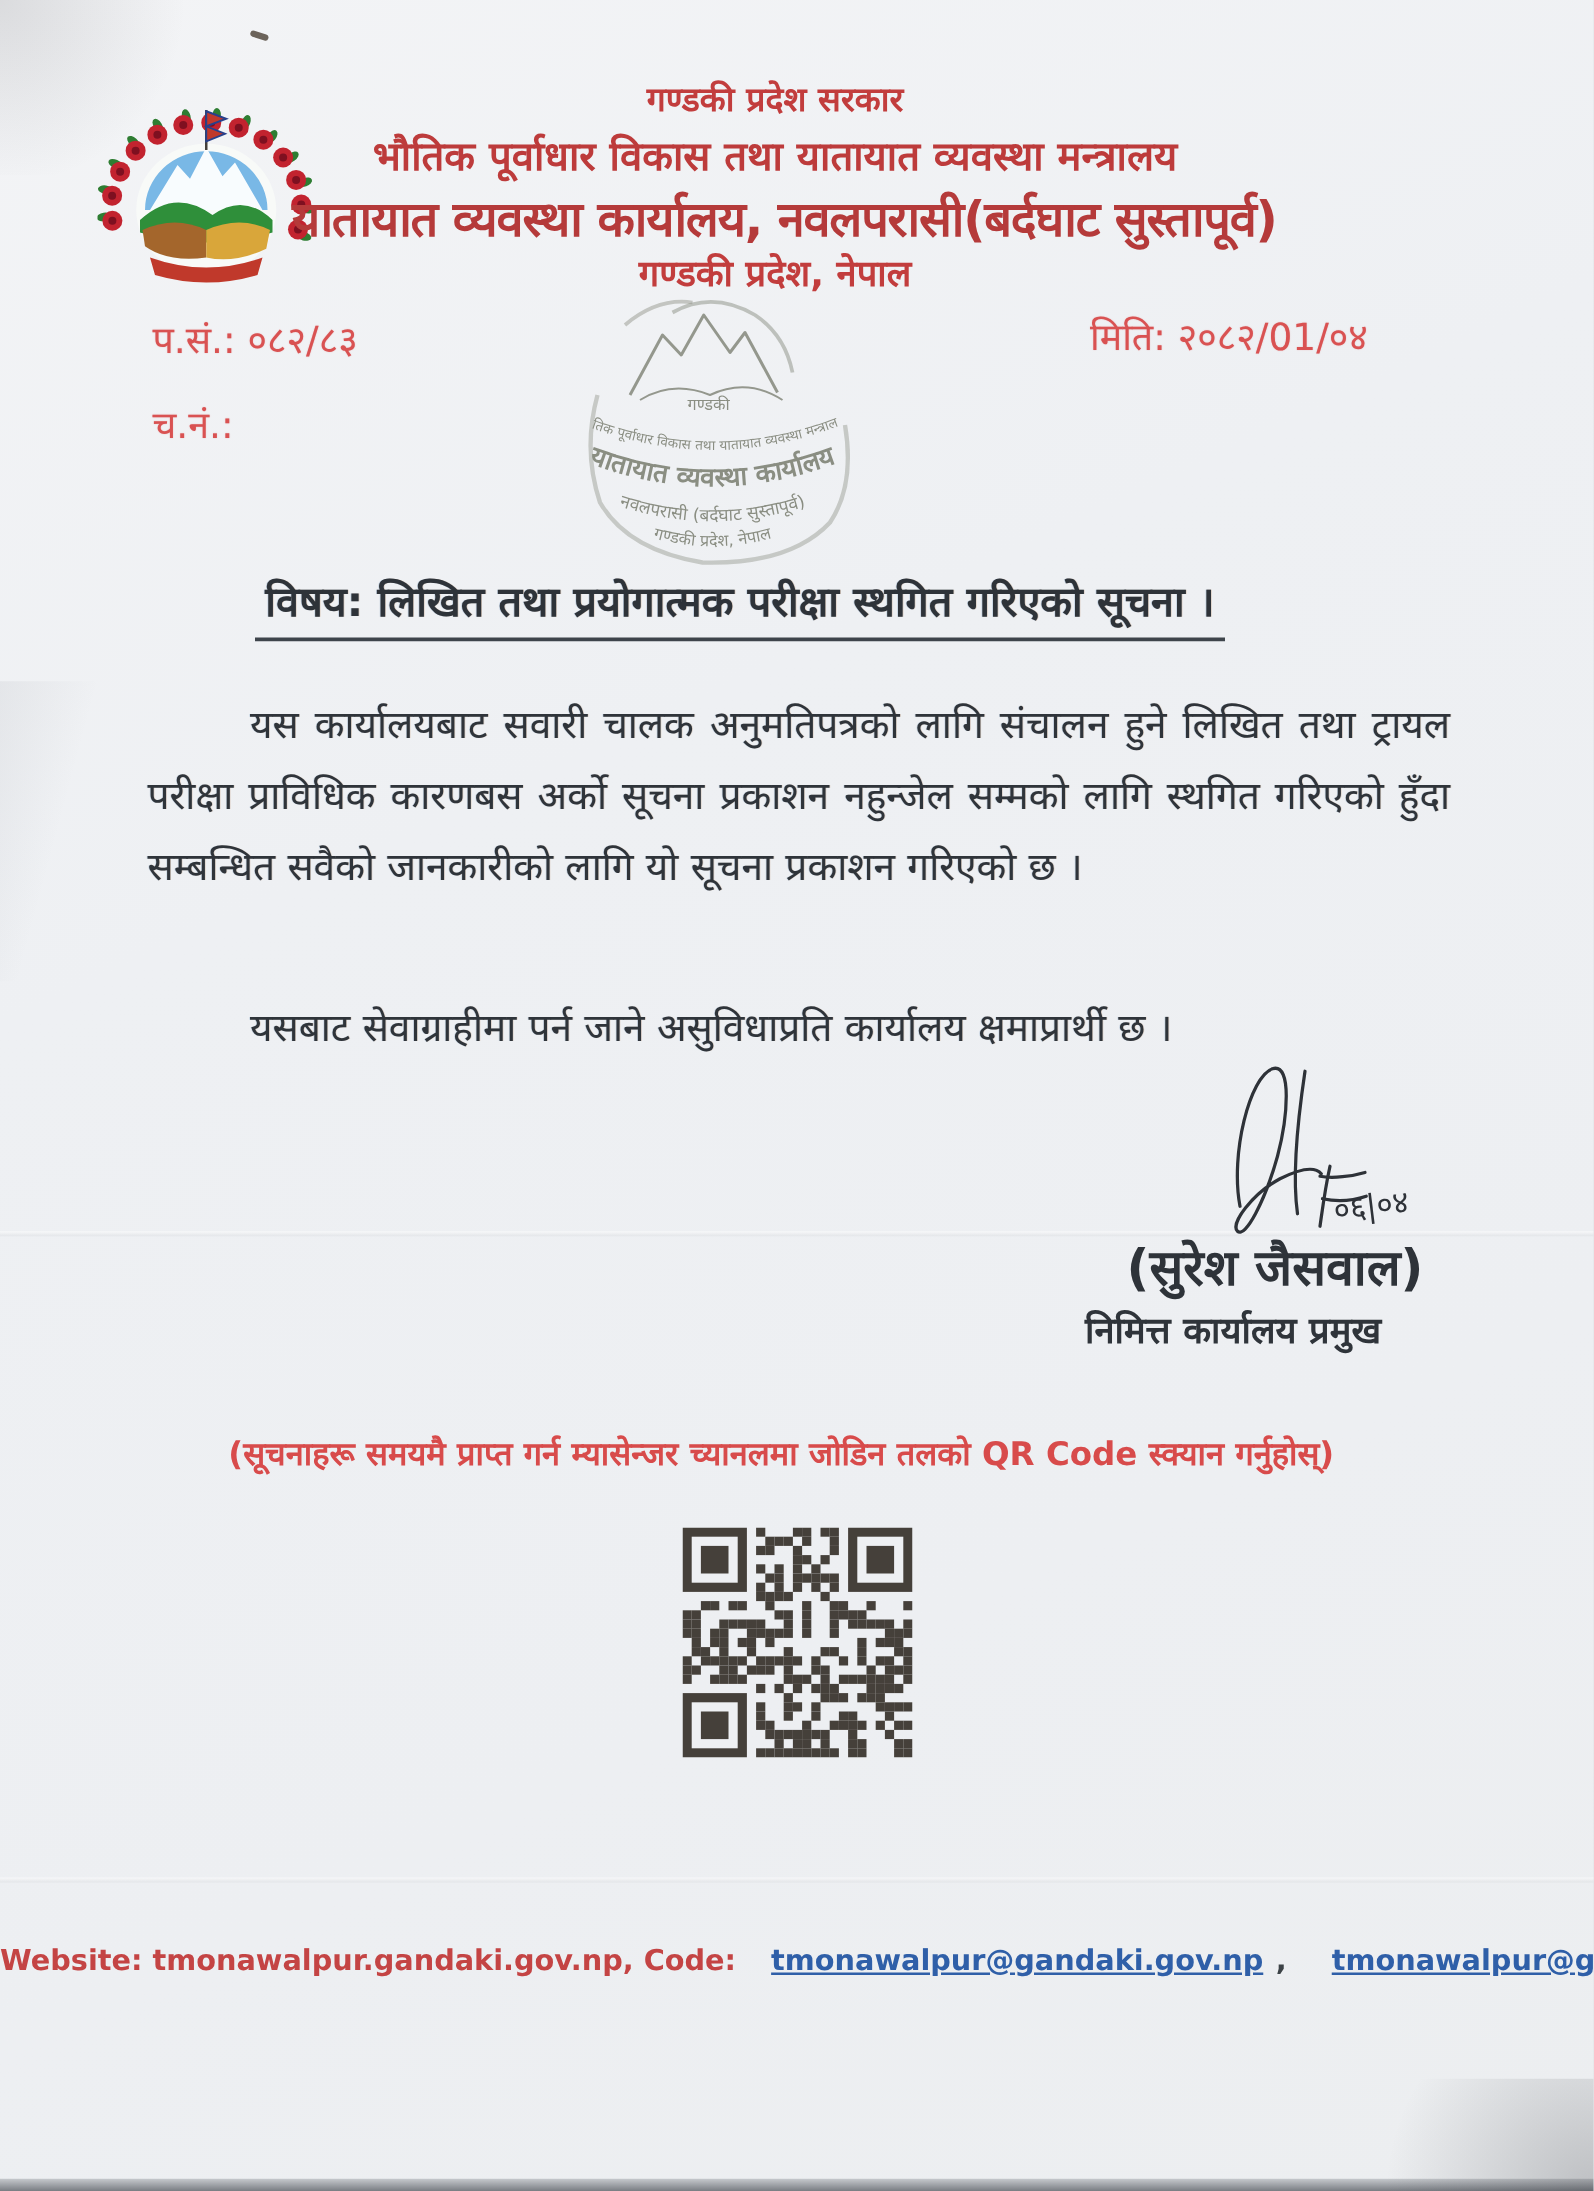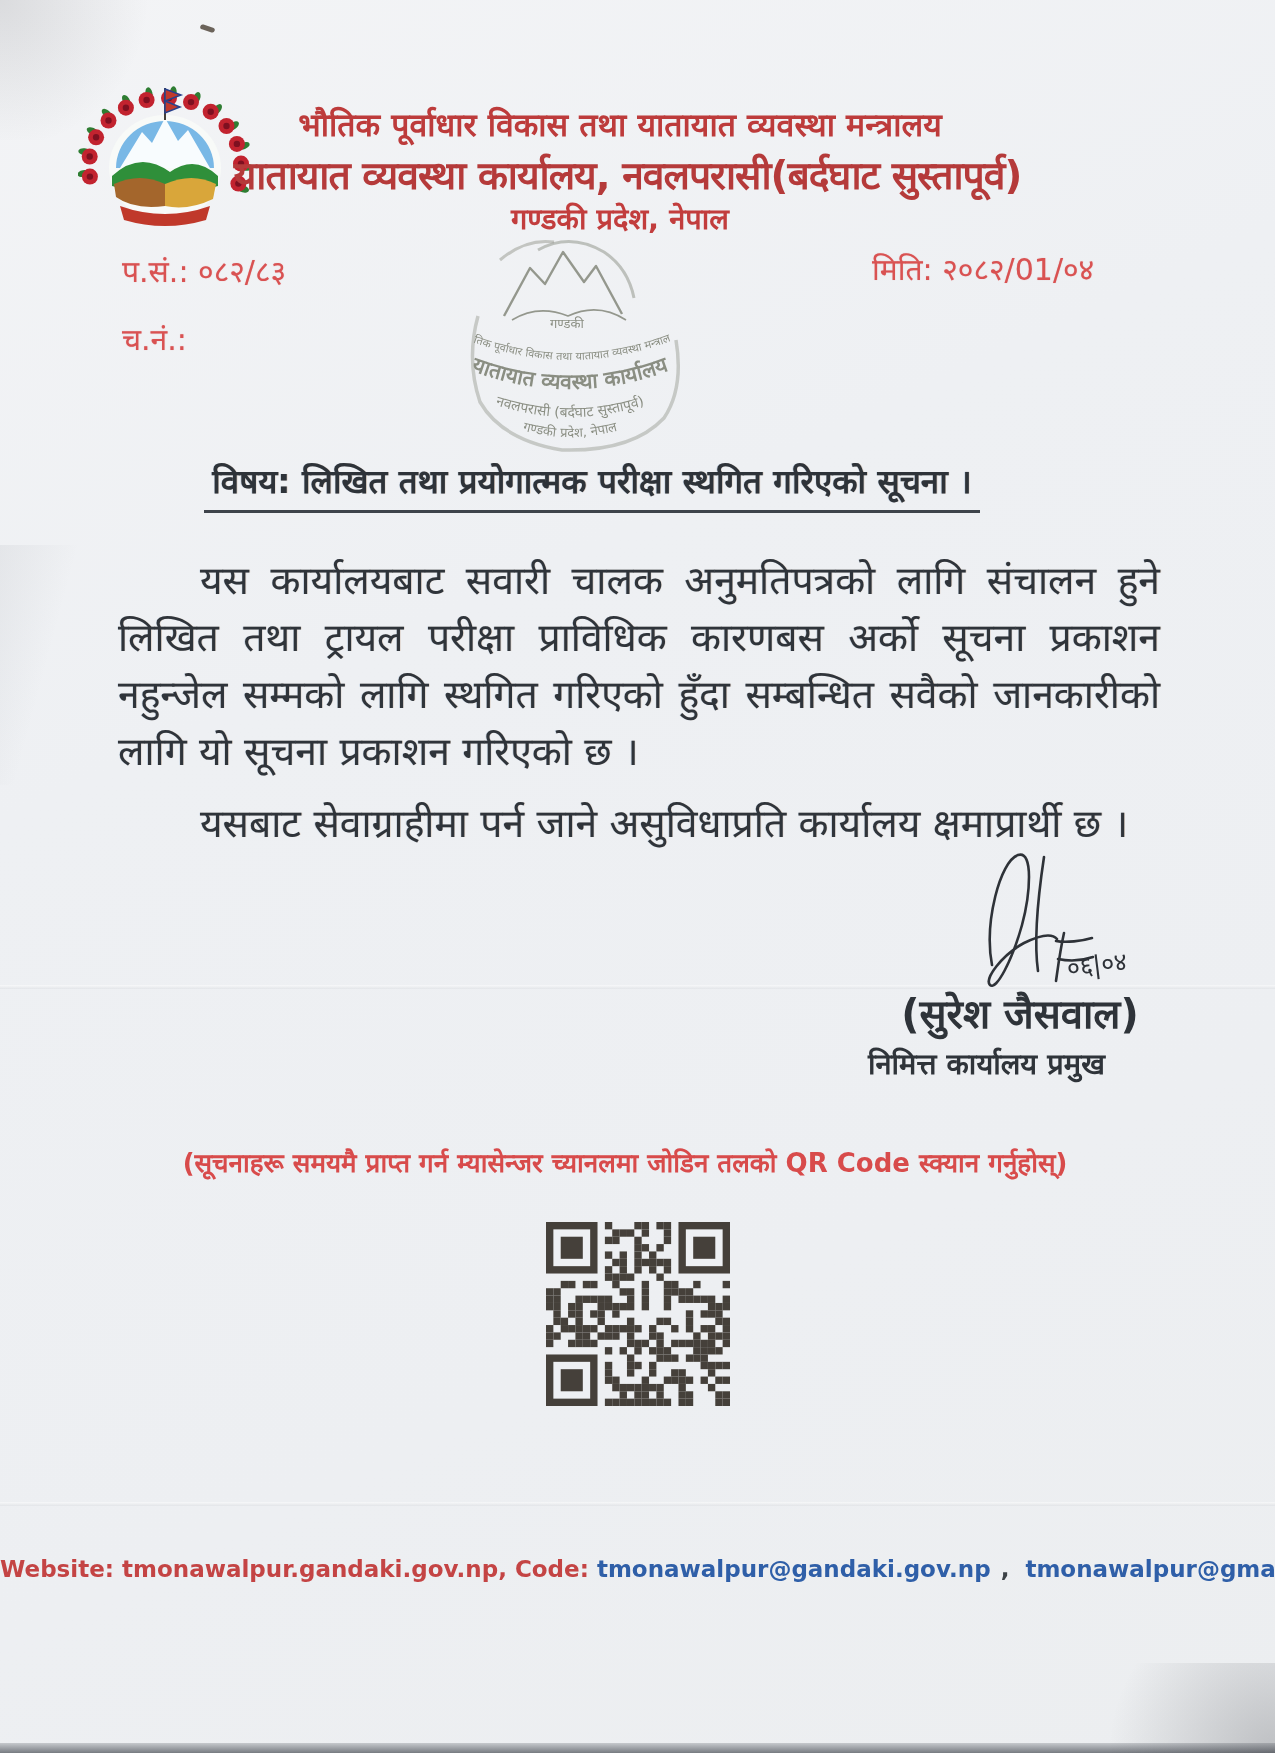--- a/index.html
+++ b/index.html
@@ -39,40 +39,40 @@
   .chn{left:122px;top:318px;}
 
   .stamp{position:absolute;left:442px;top:220px;width:256px;height:242px;opacity:.62;
     filter:blur(.4px);}
 
   .subject-wrap{position:absolute;top:458px;left:12px;width:1160px;text-align:center;}
   .subject{display:inline-block;font-size:33px;font-weight:bold;color:#2e3339;
     border-bottom:3px solid #3e444b;padding:0 8px 7px 8px;
     text-shadow:.6px 0 0 rgba(170,110,60,.25), -.6px 0 0 rgba(70,120,170,.25);}
 
-  .para{position:absolute;left:118px;width:1042px;font-size:39px;line-height:57px;
+  .para{position:absolute;left:118px;width:1042px;font-size:31px;line-height:57px;
     color:#2f343a;text-align:justify;text-indent:82px;
     text-shadow:.6px 0 0 rgba(170,110,60,.22), -.6px 0 0 rgba(70,120,170,.22);}
   .para1{top:552px;}
   .para2{top:795px;}
 
   .sig-svg{position:absolute;left:962px;top:845px;width:190px;height:165px;}
   .sig-name{position:absolute;left:878px;top:985px;width:284px;text-align:center;
     font-size:40px;font-weight:bold;color:#2e3339;}
   .sig-title{position:absolute;left:868px;top:1043px;width:304px;
     font-size:29px;font-weight:bold;color:#2f343a;}
 
   .qr-note{position:absolute;top:1144px;left:0;width:1250px;text-align:center;
     font-size:26px;font-weight:bold;color:#d84b4b;}
   .qr{position:absolute;left:546px;top:1222px;width:184px;height:184px;}
 
   .footer{position:absolute;top:1556px;left:0;width:100%;text-align:center;
     font-size:23px;font-weight:bold;white-space:nowrap;}
   .f-red{color:#c44444;}
-  .f-link{color:#2f5fa8;}
+  .f-link{color:#2f5fa8;text-decoration:underline;margin-left:20px;}
   .f-sep{color:#3c4246;padding:0 8px 0 2px;}
 </style>
 </head>
 <body>
 
 <div class="page">
 
   <div class="corner-shade"></div>
   <div class="crease-d"></div>
   <div class="crease-h" style="top:985px"></div>
@@ -127,20 +127,21 @@
       <path d="M42,88 L64,52 L74,63 L87,38 L100,61 L110,50 L132,88 Z" fill="#ffffff" opacity=".95"></path>
       <path d="M34,96 Q62,70 92,92 Q117,74 140,96 L140,106 Q87,122 34,106 Z" fill="#2f8f3a"></path>
       <path d="M36,104 Q62,92 87,104 L87,126 Q56,130 38,117 Z" fill="#a4662c"></path>
       <path d="M87,104 Q114,92 138,104 L135,119 Q110,131 87,126 Z" fill="#d9a63a"></path>
       <path d="M42,126 Q87,142 132,126 L128,140 Q87,152 46,140 Z" fill="#c0392b"></path>
       <line x1="87" y1="40" x2="87" y2="8" stroke="#44403a" stroke-width="2"></line>
       <path d="M87,9 L103,15 L87,21 L102,27 L87,33 Z" fill="#c0392b" stroke="#27408b" stroke-width="1.5"></path>
     </svg>
   </div>
 
+  <div class="hdr hdr-gov">गण्डकी प्रदेश सरकार</div>
   <div class="hdr hdr-min">भौतिक पूर्वाधार विकास तथा यातायात व्यवस्था मन्त्रालय</div>
   <div class="hdr hdr-off">यातायात व्यवस्था कार्यालय, नवलपरासी(बर्दघाट सुस्तापूर्व)</div>
   <div class="hdr hdr-loc">गण्डकी प्रदेश, नेपाल</div>
 
   <div class="meta psn">प.सं.: ०८२/८३</div>
   <div class="meta miti">मिति: २०८२/01/०४</div>
   <div class="meta chn">च.नं.:</div>
 
   <div class="stamp">
     <svg viewBox="0 0 256 242" width="256" height="242">

